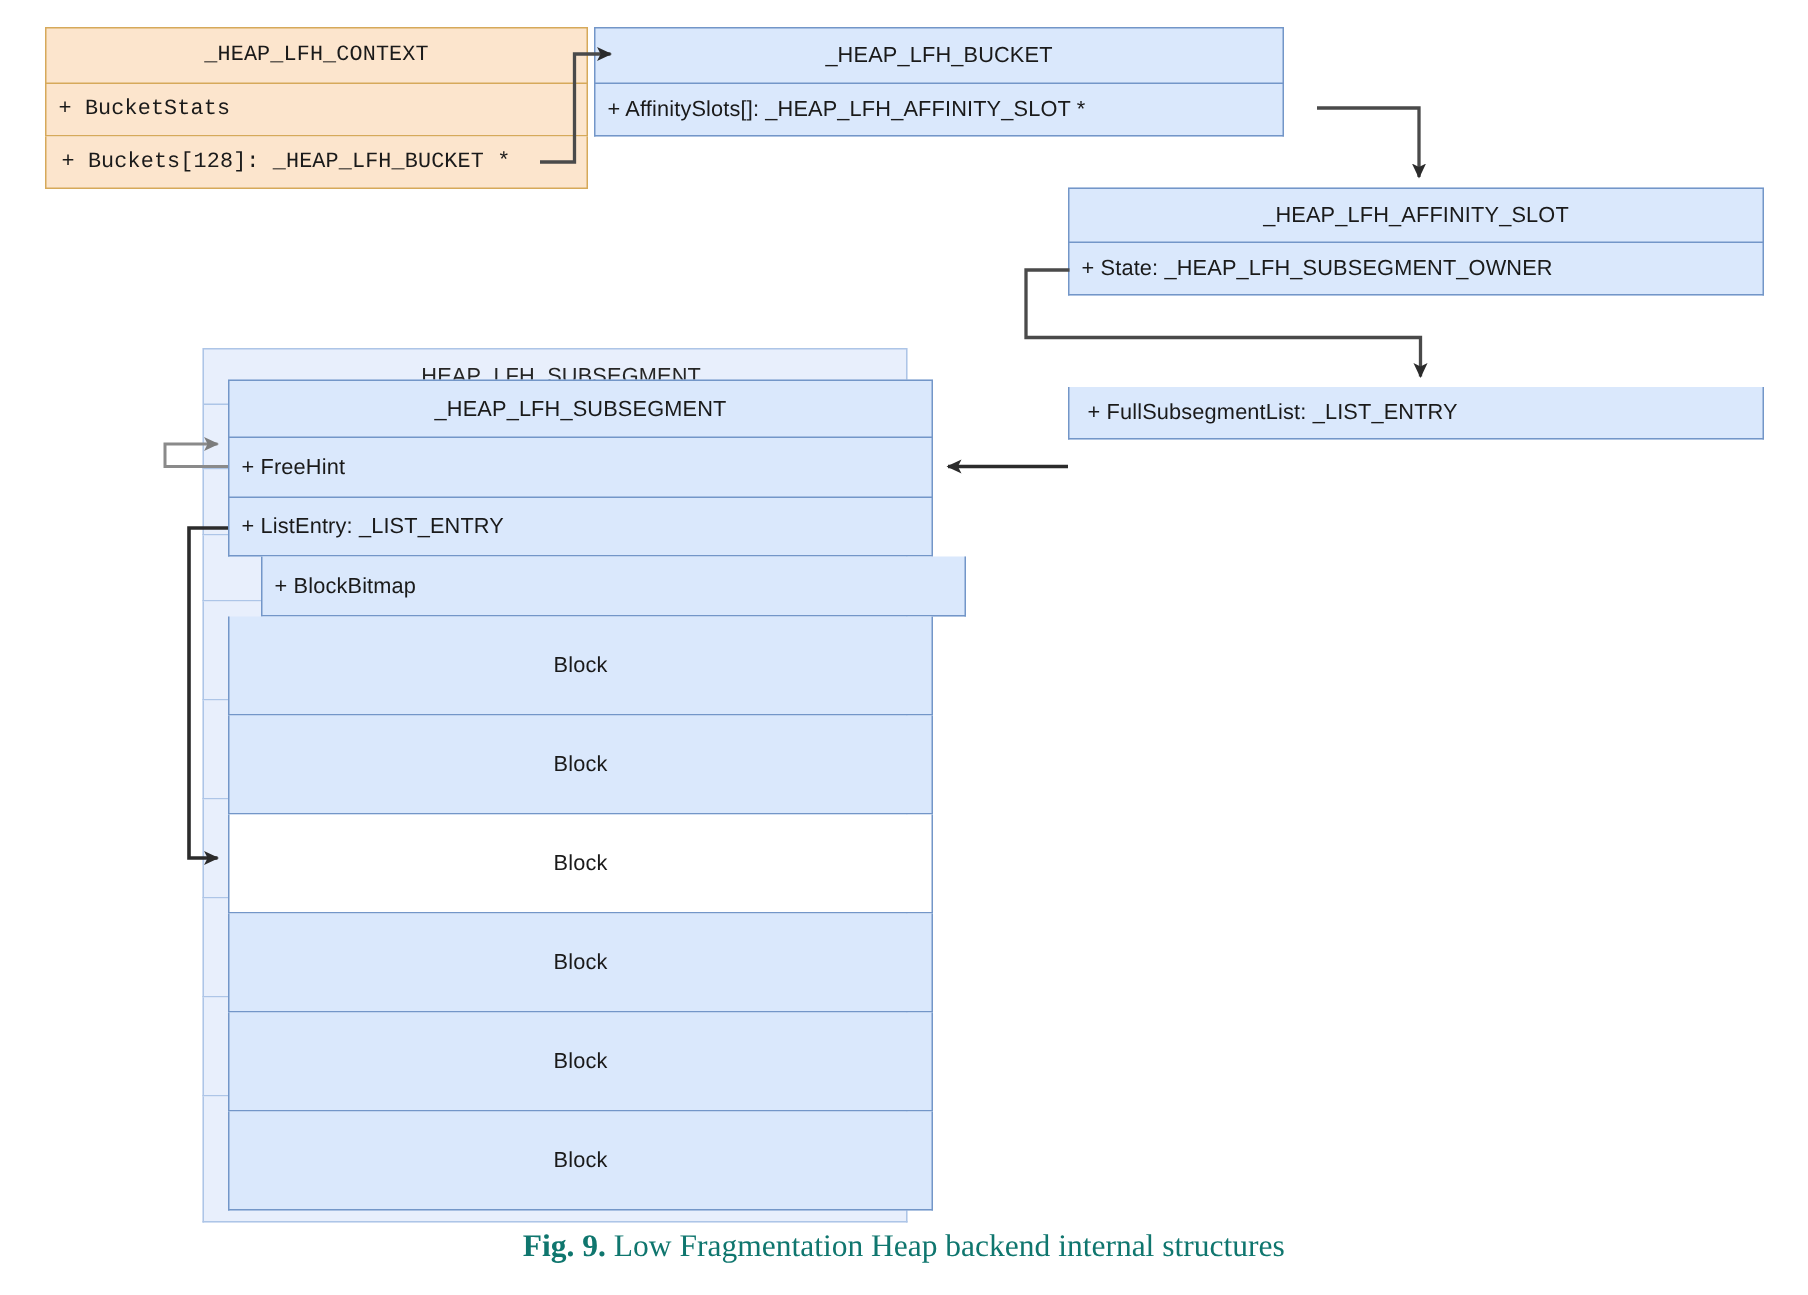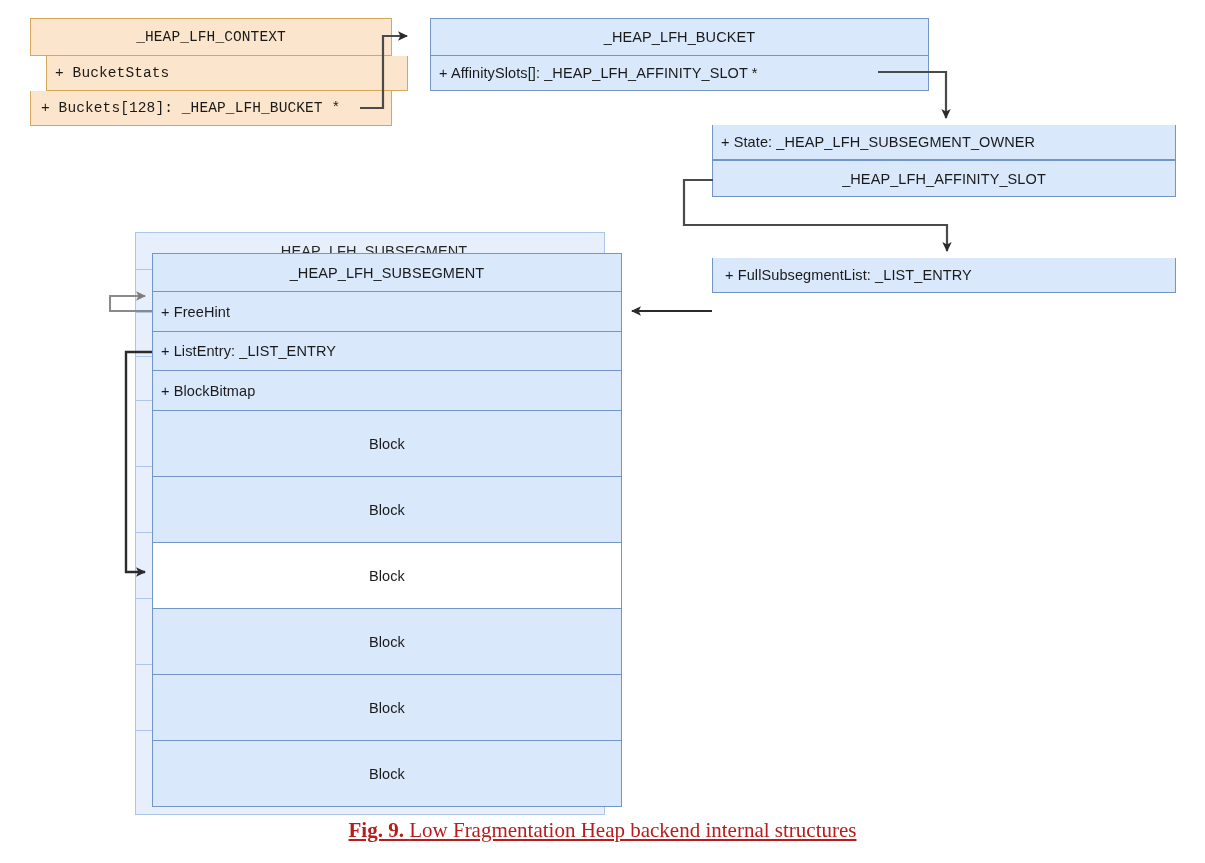--- a/index.html
+++ b/index.html
@@ -47,22 +47,21 @@
   svg.wires{position:absolute;left:0;top:0;width:1205px;height:863px;z-index:4;overflow:visible;}
   svg.wires.under{z-index:2;}
 
   .caption{
     position:absolute;
     left:0;right:0;
     top:818px;
     text-align:center;
     font-family:"Liberation Serif", serif;
     font-size:21px;
-    color:#b91c1c;
-    text-decoration:underline;
+    color:#0f766e;
   }
   .caption b{font-weight:bold;}
 </style>
 </head>
 <body>
 
 <div id="stage">
 
   <svg class="wires under" viewBox="0 0 1205 863">
     <defs>
@@ -86,32 +85,32 @@
       <path d="M713,180 L684,180 L684,225 L947,225 L947,251" fill="none" stroke="#4a4a4a" stroke-width="2.2" marker-end="url(#arrowDark)"></path>
     </g>
 
     <g>
       <path d="M712,311 L632,311" fill="none" stroke="#2b2b2b" stroke-width="2.2" marker-end="url(#arrowDark)"></path>
     </g>
   </svg>
 
   <div class="box orange" style="left:30px;top:18px;width:362px;font-family:Liberation Mono, monospace;">
     <div class="row first center" style="height:38px;">_HEAP_LFH_CONTEXT</div>
-    <div class="row left" style="height:35px;margin-left:16px;">+ BucketStats</div>
+    <div class="row left" style="height:35px;">+ BucketStats</div>
     <div class="row left" style="height:35px;padding-left:10px;">+ Buckets[128]:  _HEAP_LFH_BUCKET *</div>
   </div>
 
-  <div class="box blue" style="left:430px;top:18px;width:499px;">
+  <div class="box blue" style="left:396px;top:18px;width:460px;">
     <div class="row first center" style="height:38px;">_HEAP_LFH_BUCKET</div>
     <div class="row left" style="height:35px;">+ AffinitySlots[]:  _HEAP_LFH_AFFINITY_SLOT *</div>
   </div>
 
   <div class="box blue" style="left:712px;top:125px;width:464px;">
+    <div class="row first center" style="height:37px;">_HEAP_LFH_AFFINITY_SLOT</div>
     <div class="row left" style="height:35px;">+ State:  _HEAP_LFH_SUBSEGMENT_OWNER</div>
-    <div class="row first center" style="height:37px;">_HEAP_LFH_AFFINITY_SLOT</div>
   </div>
 
   <div class="box blue" style="left:712px;top:258px;width:464px;">
     <div class="row left" style="height:35px;padding-left:12px;">+ FullSubsegmentList:  _LIST_ENTRY</div>
   </div>
 
   <div class="box ghost" style="left:135px;top:232px;width:470px;">
     <div class="row first center" style="height:38px;">_HEAP_LFH_SUBSEGMENT</div>
     <div class="row" style="height:43px;"></div>
     <div class="row" style="height:44px;"></div>
@@ -121,21 +120,21 @@
     <div class="row" style="height:66px;"></div>
     <div class="row" style="height:66px;"></div>
     <div class="row" style="height:66px;"></div>
     <div class="row" style="height:84px;"></div>
   </div>
 
   <div class="box blue front" style="left:152px;top:253px;width:470px;">
     <div class="row first center" style="height:39px;">_HEAP_LFH_SUBSEGMENT</div>
     <div class="row left" style="height:40px;">+ FreeHint</div>
     <div class="row left" style="height:39px;">+ ListEntry:  _LIST_ENTRY</div>
-    <div class="row left" style="height:40px;">+ BlockBitmap</div>
+    <div class="row left" style="height:40px;margin-left:22px;">+ BlockBitmap</div>
 
     <div class="row center" style="height:66px;">Block</div>
     <div class="row center" style="height:66px;">Block</div>
     <div class="row center free" style="height:66px;">Block</div>
     <div class="row center" style="height:66px;">Block</div>
     <div class="row center" style="height:66px;">Block</div>
     <div class="row center" style="height:66px;">Block</div>
   </div>
 
   <svg class="wires" viewBox="0 0 1205 863">

